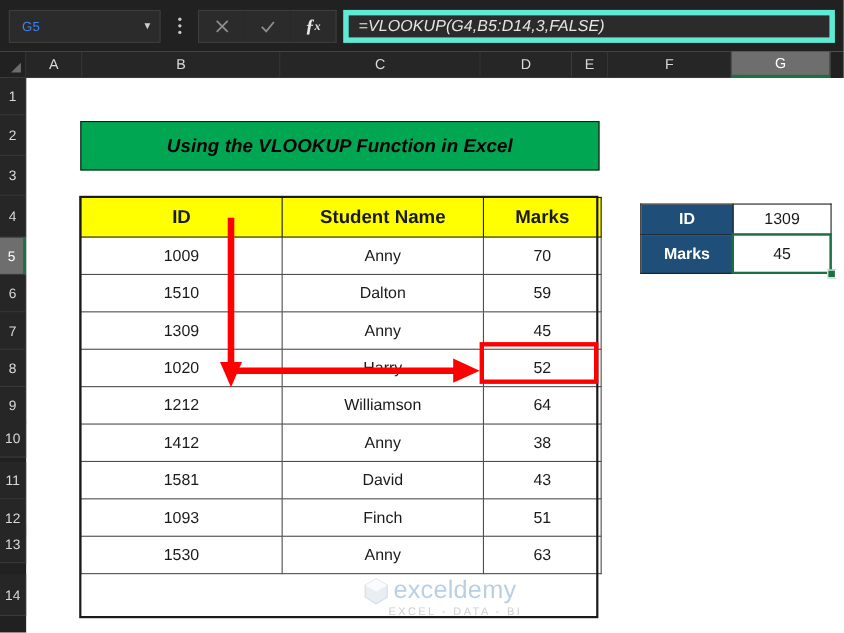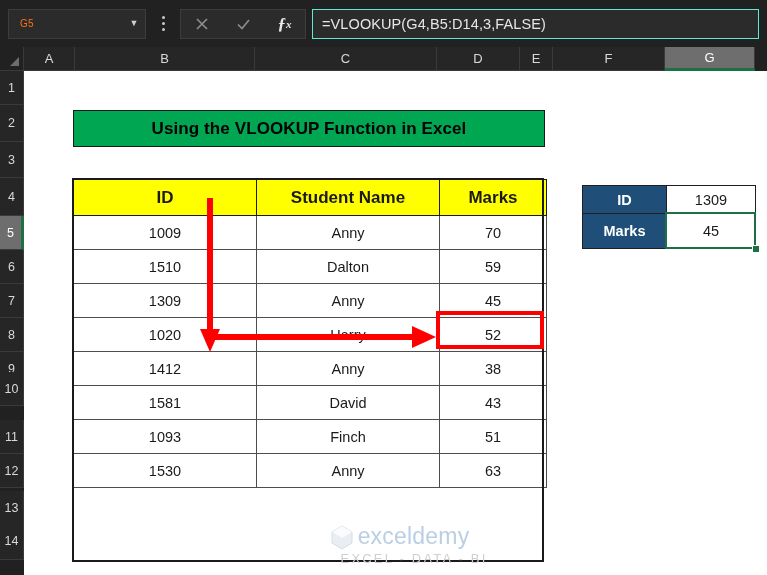--- a/index.html
+++ b/index.html
@@ -28,22 +28,22 @@
     margin-left: 8px;
     width: 138px; height: 30px;
     background: #2b2b2b;
     border: 1px solid #3d3d3d;
     display: flex;
     align-items: center;
     box-sizing: border-box;
   }
   #name-box-value {
     flex: 1;
-    color: #f97316;
-    font-size: 10px;
+    color: #3b82f6;
+    font-size: 12px;
     padding-left: 11px;
     letter-spacing: .3px;
   }
   #name-box-caret {
     width: 22px;
     color: #cfcfcf;
     font-size: 9px;
     text-align: center;
     line-height: 1;
   }
@@ -74,29 +74,30 @@
     border-bottom: 1px solid #3d3d3d;
     box-sizing: border-box;
   }
   #btn-cancel { border-left: 1px solid #3d3d3d; margin-left: 4px; }
   #btn-fx { border-right: 1px solid #3d3d3d; color: #e8e8e8; font-style: italic; font-family: "Liberation Serif", serif; font-size: 17px; font-weight: bold; }
   #formula-input {
     margin-left: 6px;
     flex: 1;
     height: 30px;
     background: #2b2b2b;
-    border: 1px solid #5eead4;
+    border: 5px solid #5eead4;
     box-sizing: border-box;
     display: flex;
     align-items: center;
     color: #e6e6e6;
     font-size: 14.5px;
     padding-left: 9px;
     margin-right: 8px;
     letter-spacing: .1px;
+    font-style: italic;
   }
 
   
   #col-header-row {
     position: absolute;
     left: 0; top: 47px;
     width: 767px; height: 24px;
     background: #212121;
   }
   #select-all-corner {
@@ -167,31 +168,32 @@
     left: 24px; top: 71px;
     width: 743px; height: 504px;
     background: #ffffff;
     overflow: hidden;
   }
 
   
   #title-banner {
     position: absolute;
     left: 49px; top: 39px;
-    width: 472px; height: 37px;
+    width: 472px; height: 45px;
     background: #00a651;
     border: 1.5px solid #1a1a1a;
     box-sizing: border-box;
     display: flex;
     align-items: center;
     justify-content: center;
     color: #000000;
     font-size: 17px;
     font-weight: bold;
     letter-spacing: .1px;
+    font-style: italic;
   }
 
   
   #main-table {
     position: absolute;
     left: 49px; top: 108px;
     width: 470px;
     border-collapse: collapse;
     table-layout: fixed;
   }
@@ -308,21 +310,21 @@
     gap: 3px;
     text-align: right;
   }
   #watermark-text {
     color: #b9cfe4;
     font-size: 23px;
     letter-spacing: .2px;
   }
   #watermark-sub {
     color: #cfcfcf;
-    font-size: 13px;
+    font-size: 10px;
     letter-spacing: 2.2px;
     margin-top: 1px;
     margin-left: 30px;
   }
 </style>
 </head>
 <body>
 
 <div id="formula-strip">
 
@@ -368,24 +370,24 @@
 <div id="row-header-col">
   <div class="rowhead" style="top:0px;   height:34px;">1</div>
   <div class="rowhead" style="top:34px;  height:37px;">2</div>
   <div class="rowhead" style="top:71px;  height:36px;">3</div>
   <div class="rowhead" style="top:107px; height:38px;">4</div>
   <div class="rowhead sel" style="top:145px; height:34px;">5</div>
   <div class="rowhead" style="top:179px; height:34px;">6</div>
   <div class="rowhead" style="top:213px; height:34px;">7</div>
   <div class="rowhead" style="top:247px; height:34px;">8</div>
   <div class="rowhead" style="top:281px; height:34px;">9</div>
-  <div class="rowhead" style="top:301px; height:34px;">10</div>
+  <div class="rowhead" style="top:311px; height:34px;">10</div>
   <div class="rowhead" style="top:349px; height:34px;">11</div>
   <div class="rowhead" style="top:383px; height:34px;">12</div>
-  <div class="rowhead" style="top:420px; height:34px;">13</div>
+  <div class="rowhead" style="top:407px; height:34px;">13</div>
   <div class="rowhead" style="top:451px; height:38px;">14</div>
 </div>
 
 <div id="sheet">
 
   <div id="title-banner">Using the VLOOKUP Function in Excel</div>
 
   <table id="main-table">
     <tbody>
       <tr class="hdr">
@@ -405,20 +407,25 @@
       </tr>
       <tr>
         <td class="c-id">1309</td>
         <td class="c-name">Anny</td>
         <td class="c-mark">45</td>
       </tr>
       <tr>
         <td class="c-id">1020</td>
         <td class="c-name">Harry</td>
         <td class="c-mark">52</td>
+      </tr>
+      <tr>
+        <td class="c-id">1212</td>
+        <td class="c-name">Williamson</td>
+        <td class="c-mark">64</td>
       </tr>
       <tr>
         <td class="c-id">1412</td>
         <td class="c-name">Anny</td>
         <td class="c-mark">38</td>
       </tr>
       <tr>
         <td class="c-id">1581</td>
         <td class="c-name">David</td>
         <td class="c-mark">43</td>

